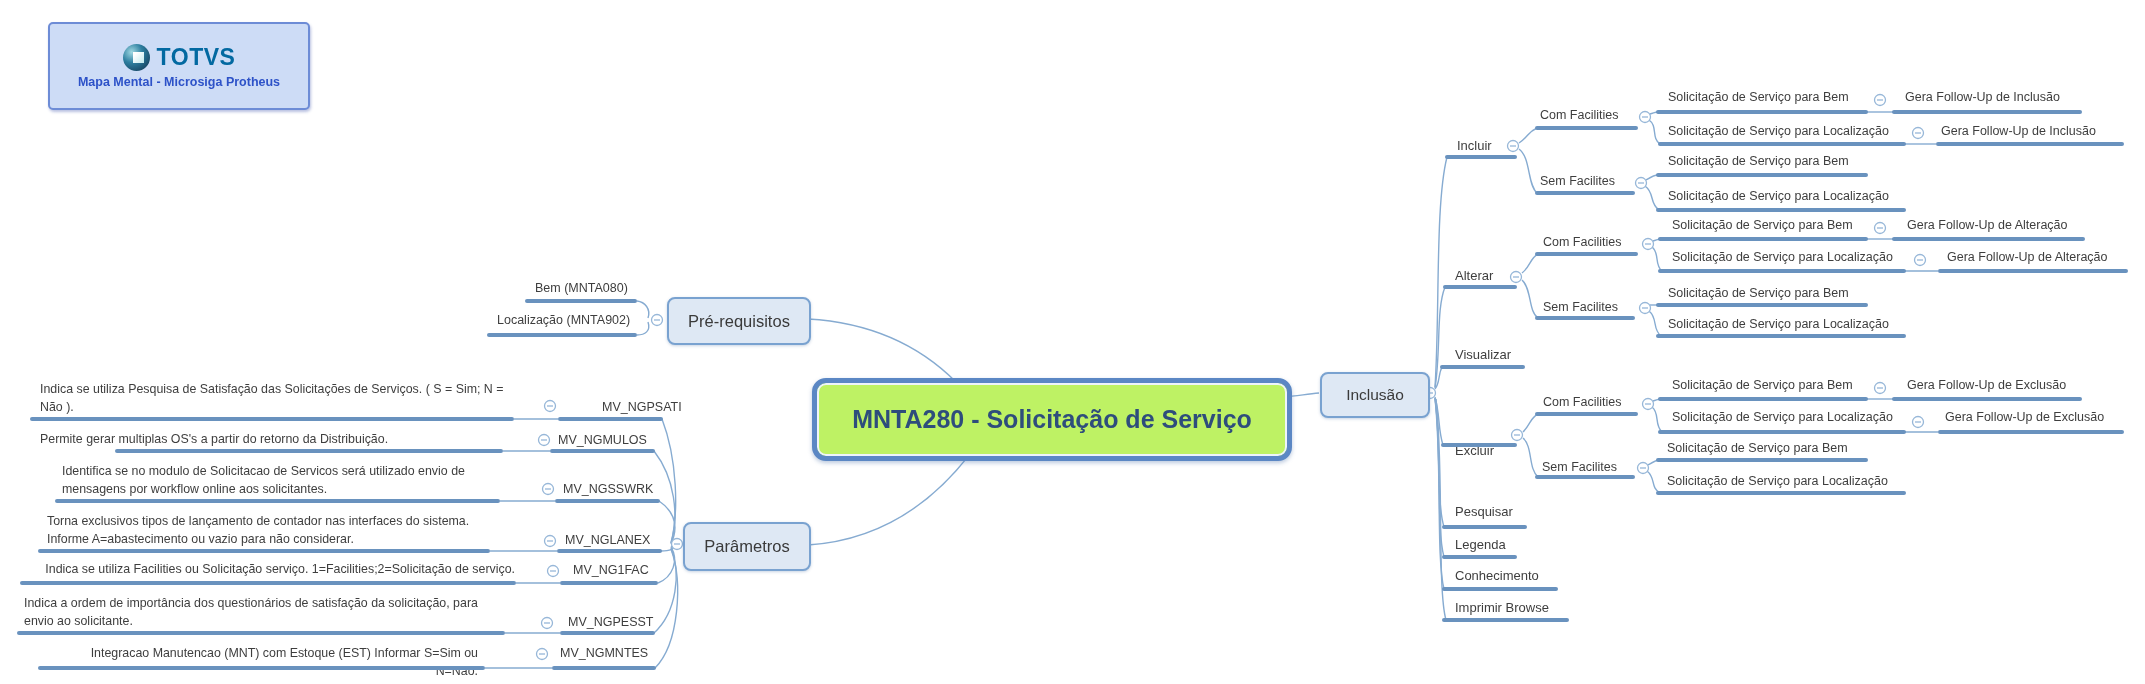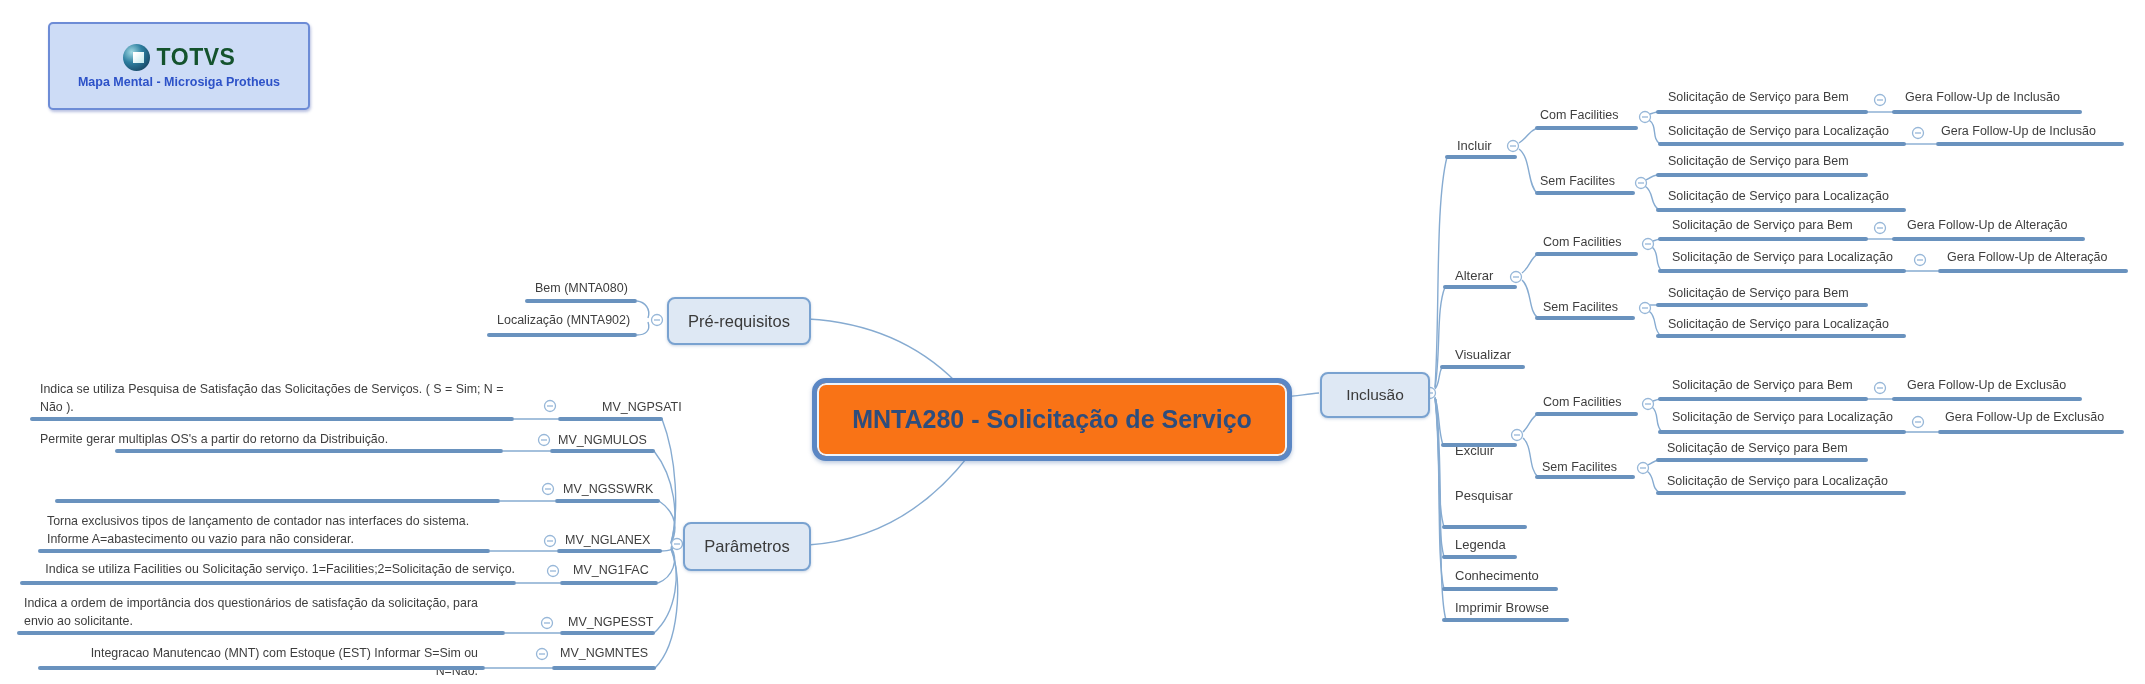--- a/index.html
+++ b/index.html
@@ -7,33 +7,33 @@
        font-family:"Liberation Sans",sans-serif;}
   #wires{position:absolute;left:0;top:0;}
   .ln{position:absolute;height:4px;border-radius:2px;background:#6992be;}
   .t{position:absolute;white-space:nowrap;color:#3e3e3e;font-size:12.5px;}
   .b{position:absolute;white-space:nowrap;color:#3e3e3e;font-size:13px;}
   .d{position:absolute;color:#3e3e3e;font-size:12.4px;line-height:17.5px;}
   .box{position:absolute;display:flex;align-items:center;justify-content:center;
        background:#dee8f4;border:2px solid #79a2d0;border-radius:8px;
        box-shadow:0 1px 3px rgba(70,110,160,.3);color:#3a3a3a;}
   .box.small{font-size:16.5px;}
-  .box.root{background:#f97316;border:5px solid #5b87c4;border-radius:14px;
+  .box.root{background:#bef264;border:5px solid #5b87c4;border-radius:14px;
             font-size:25px;font-weight:bold;color:#2e4d7c;
             box-shadow:0 2px 4px rgba(60,100,160,.35), inset 0 0 0 2px #eef4fa;}
   .logo{position:absolute;left:48px;top:22px;width:258px;height:84px;
         background:#cddcf6;border:2px solid #6d8cd6;border-radius:5px;
         box-shadow:1px 2px 3px rgba(80,100,180,.4);
         display:flex;flex-direction:column;align-items:center;justify-content:center;gap:4px;}
   .brandrow{display:flex;align-items:center;gap:7px;}
   .sphere{width:27px;height:27px;border-radius:50%;position:relative;
           background:radial-gradient(circle at 32% 30%,#9fd8e2 0%,#2e7fa0 40%,#0c2c49 100%);}
   .sphere::after{content:"";position:absolute;left:10px;top:8px;width:11px;height:11px;
           background:linear-gradient(135deg,#ffffff 20%,#bfe9ee 100%);}
-  .brand{font-size:23px;font-weight:bold;color:#14532d;letter-spacing:.5px;}
+  .brand{font-size:23px;font-weight:bold;color:#0369a1;letter-spacing:.5px;}
   .subtitle{font-size:12.5px;font-weight:bold;color:#2d52c8;}
 </style>
 </head>
 <body>
 
 <div id="map">
 
   <svg id="wires" width="2145" height="684" viewBox="0 0 2145 684">
     <g fill="none" stroke="#86abd1" stroke-width="1.4">
 
@@ -223,20 +223,21 @@
 
   <div class="t" style="left:535px;top:281px;">Bem (MNTA080)</div>
   <div class="ln" style="left:525px;top:299px;width:112px;"></div>
   <div class="t" style="left:497px;top:313px;">Localização (MNTA902)</div>
   <div class="ln" style="left:487px;top:333px;width:150px;"></div>
 
   <div class="d" style="left:40px;top:381px;width:478px;">Indica se utiliza Pesquisa de Satisfação das Solicitações de Serviços. ( S = Sim; N = Não ).</div>
   <div class="ln" style="left:30px;top:417px;width:484px;"></div>
   <div class="d" style="left:40px;top:431px;width:465px;text-align:left;">Permite gerar multiplas OS's a partir do retorno da Distribuição.</div>
   <div class="ln" style="left:115px;top:449px;width:388px;"></div>
+  <div class="d" style="left:62px;top:463px;width:432px;">Identifica se no modulo de Solicitacao de Servicos será utilizado envio de mensagens por workflow online aos solicitantes.</div>
   <div class="ln" style="left:55px;top:499px;width:445px;"></div>
   <div class="d" style="left:47px;top:513px;width:440px;">Torna exclusivos tipos de lançamento de contador  nas interfaces do sistema. Informe A=abastecimento ou vazio para não considerar.</div>
   <div class="ln" style="left:38px;top:549px;width:452px;"></div>
   <div class="d" style="left:28px;top:561px;width:487px;text-align:right;">Indica se utiliza Facilities ou Solicitação  serviço. 1=Facilities;2=Solicitação de serviço.</div>
   <div class="ln" style="left:20px;top:581px;width:496px;"></div>
   <div class="d" style="left:24px;top:595px;width:482px;">Indica a ordem de importância dos questionários de satisfação da solicitação, para envio ao solicitante.</div>
   <div class="ln" style="left:17px;top:631px;width:488px;"></div>
   <div class="d" style="left:46px;top:645px;width:432px;text-align:right;">Integracao Manutencao (MNT) com Estoque (EST) Informar S=Sim ou N=Nao.</div>
   <div class="ln" style="left:38px;top:666px;width:447px;"></div>
 
@@ -308,21 +309,21 @@
   <div class="ln" style="left:1658px;top:430px;width:248px;"></div>
   <div class="t" style="left:1945px;top:410px;">Gera Follow-Up de Exclusão</div>
   <div class="ln" style="left:1938px;top:430px;width:186px;"></div>
   <div class="t" style="left:1542px;top:460px;">Sem Facilites</div>
   <div class="ln" style="left:1535px;top:475px;width:100px;"></div>
   <div class="t" style="left:1667px;top:441px;">Solicitação de Serviço para Bem</div>
   <div class="ln" style="left:1656px;top:458px;width:212px;"></div>
   <div class="t" style="left:1667px;top:474px;">Solicitação de Serviço para Localização</div>
   <div class="ln" style="left:1656px;top:491px;width:250px;"></div>
 
-  <div class="b" style="left:1455px;top:488px;">Pesquisar</div>
+  <div class="b" style="left:1455px;top:504px;">Pesquisar</div>
   <div class="ln" style="left:1442px;top:525px;width:85px;"></div>
   <div class="b" style="left:1455px;top:537px;">Legenda</div>
   <div class="ln" style="left:1442px;top:555px;width:75px;"></div>
   <div class="b" style="left:1455px;top:568px;">Conhecimento</div>
   <div class="ln" style="left:1442px;top:587px;width:116px;"></div>
   <div class="b" style="left:1455px;top:600px;">Imprimir Browse</div>
   <div class="ln" style="left:1442px;top:618px;width:127px;"></div>
 
 </div>
 

